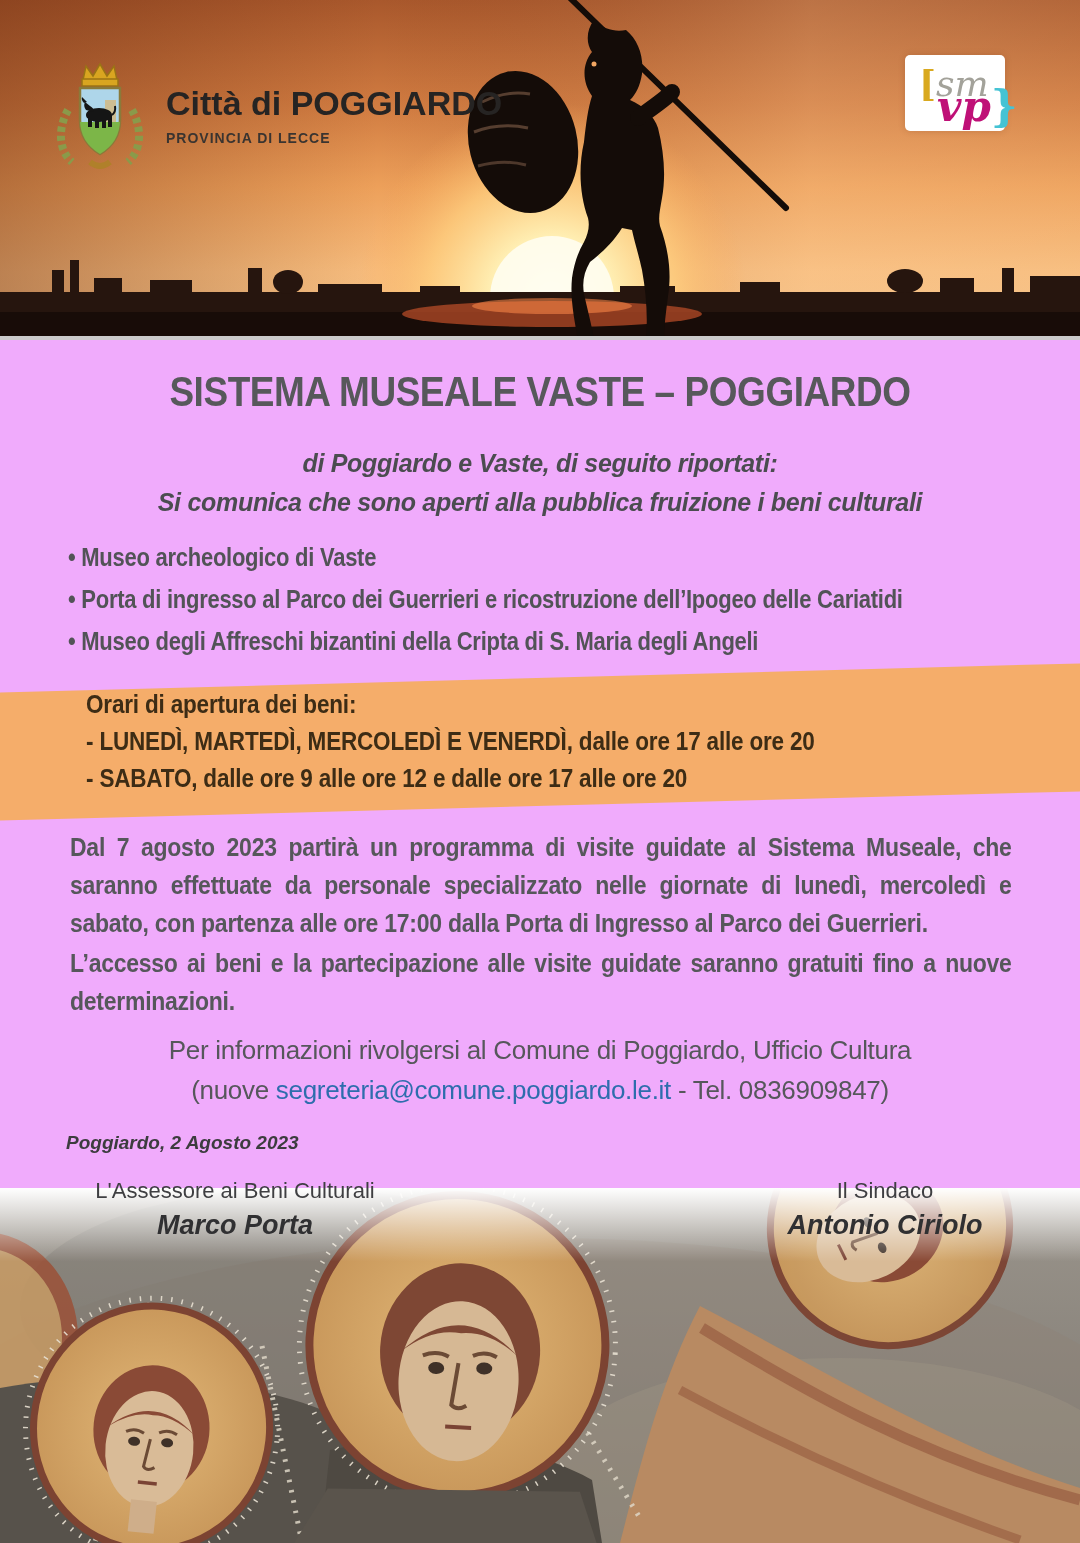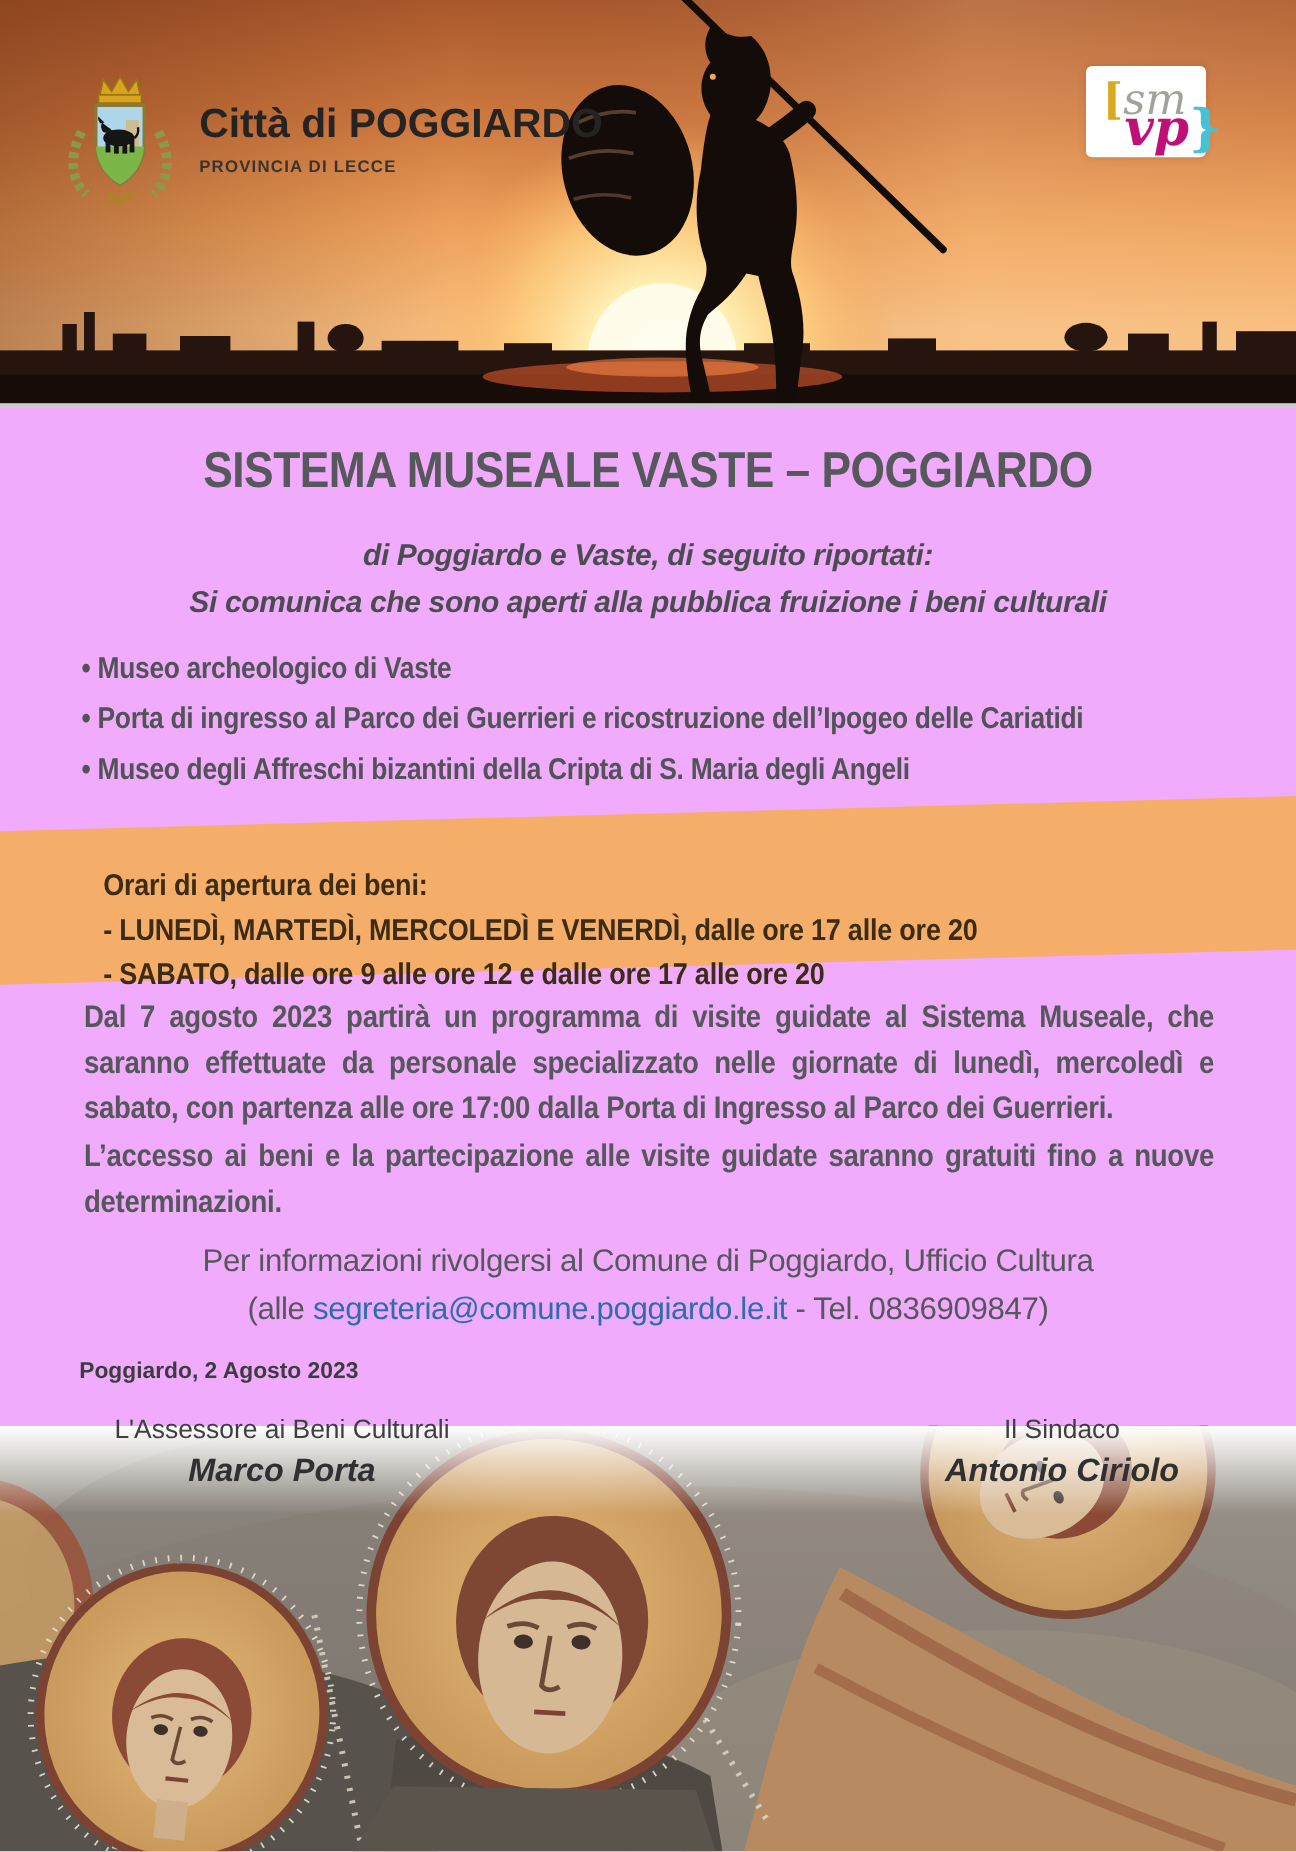--- a/index.html
+++ b/index.html
@@ -44,42 +44,42 @@
     font-size:25px; line-height:42px; font-weight:bold; color:#525357;
     letter-spacing:-0.3px; white-space:nowrap;
     transform:scaleX(.88); transform-origin:left center;
   }
   .bullets li::before { content:"• "; }
   .hours-bg {
     position:absolute; left:-12px; right:-12px; top:678px; height:128px;
     background:#f5ad6a; transform:skewY(-1.55deg);
   }
   .hours-text {
-    position:absolute; left:86px; top:720px;
+    position:absolute; left:86px; top:686px;
     font-size:25px; line-height:37px; font-weight:bold; color:#3d2c15;
     letter-spacing:-0.2px;
   }
   .hours-text div { white-space:nowrap; transform:scaleX(.9); transform-origin:left center; }
   .para {
     position:absolute; left:70px; width:1064px; margin:0;
     font-size:26px; line-height:38px; font-weight:bold; color:#56575b;
     letter-spacing:-0.3px; text-align:justify;
     transform:scaleX(.885); transform-origin:left top;
   }
   .p1 { top:828px; }
   .p2 { top:944px; }
   .contact {
     position:absolute; left:0; right:0; top:1030px; text-align:center;
     font-size:26px; line-height:40px; font-weight:normal; color:#56575b;
     letter-spacing:-0.3px;
   }
   .contact .email { color:#2e6dad; }
   .dateline {
     position:absolute; left:66px; top:1132px;
-    font-size:19px; font-weight:bold; color:#3c3c3e;
+    font-size:19px; font-weight:bold; font-style:italic; color:#3c3c3e;
   }
   .sig { position:absolute; top:1178px; width:330px; text-align:center; z-index:3; }
   .sig-left { left:70px; }
   .sig-right { left:720px; }
   .sig .role { font-size:22px; color:#3f3f42; }
   .sig .name { margin-top:6px; font-size:27px; font-style:italic; font-weight:bold; color:#303032; }
   .fresco { position:absolute; left:0; top:1188px; z-index:1; }
 </style>
 </head>
 <body>
@@ -210,21 +210,21 @@
     <div>Orari di apertura dei beni:</div>
     <div>- LUNEDÌ, MARTEDÌ, MERCOLEDÌ E VENERDÌ, dalle ore 17 alle ore 20</div>
     <div>- SABATO, dalle ore 9 alle ore 12 e dalle ore 17 alle ore 20</div>
   </div>
 
   <p class="para p1">Dal 7 agosto 2023 partirà un programma di visite guidate al Sistema Museale, che saranno effettuate da personale specializzato nelle giornate di lunedì, mercoledì e sabato, con partenza alle ore 17:00 dalla Porta di Ingresso al Parco dei Guerrieri.</p>
   <p class="para p2">L’accesso ai beni e la partecipazione alle visite guidate saranno gratuiti fino a nuove determinazioni.</p>
 
   <div class="contact">
     <div>Per informazioni rivolgersi al Comune di Poggiardo, Ufficio Cultura</div>
-    <div><span>(alle </span><span class="email">segreteria@comune.poggiardo.le.it</span><span> - Tel. 0836909847)</span></div>
+    <div><span>(nuove </span><span class="email">segreteria@comune.poggiardo.le.it</span><span> - Tel. 0836909847)</span></div>
   </div>
 
   <div class="dateline">Poggiardo, 2 Agosto 2023</div>
 
   <div class="sig sig-left">
     <div class="role">L'Assessore ai Beni Culturali</div>
     <div class="name">Marco Porta</div>
   </div>
   <div class="sig sig-right">
     <div class="role">Il Sindaco</div>

